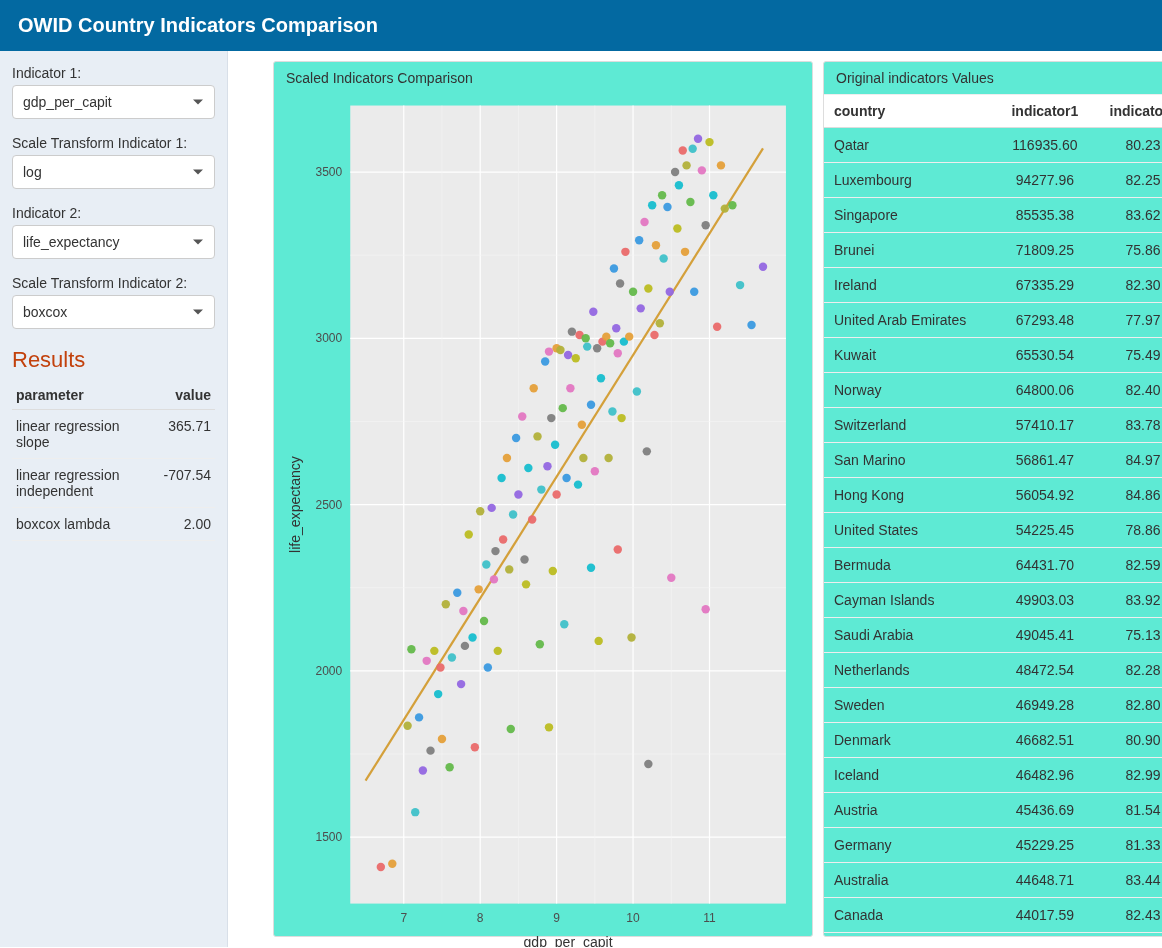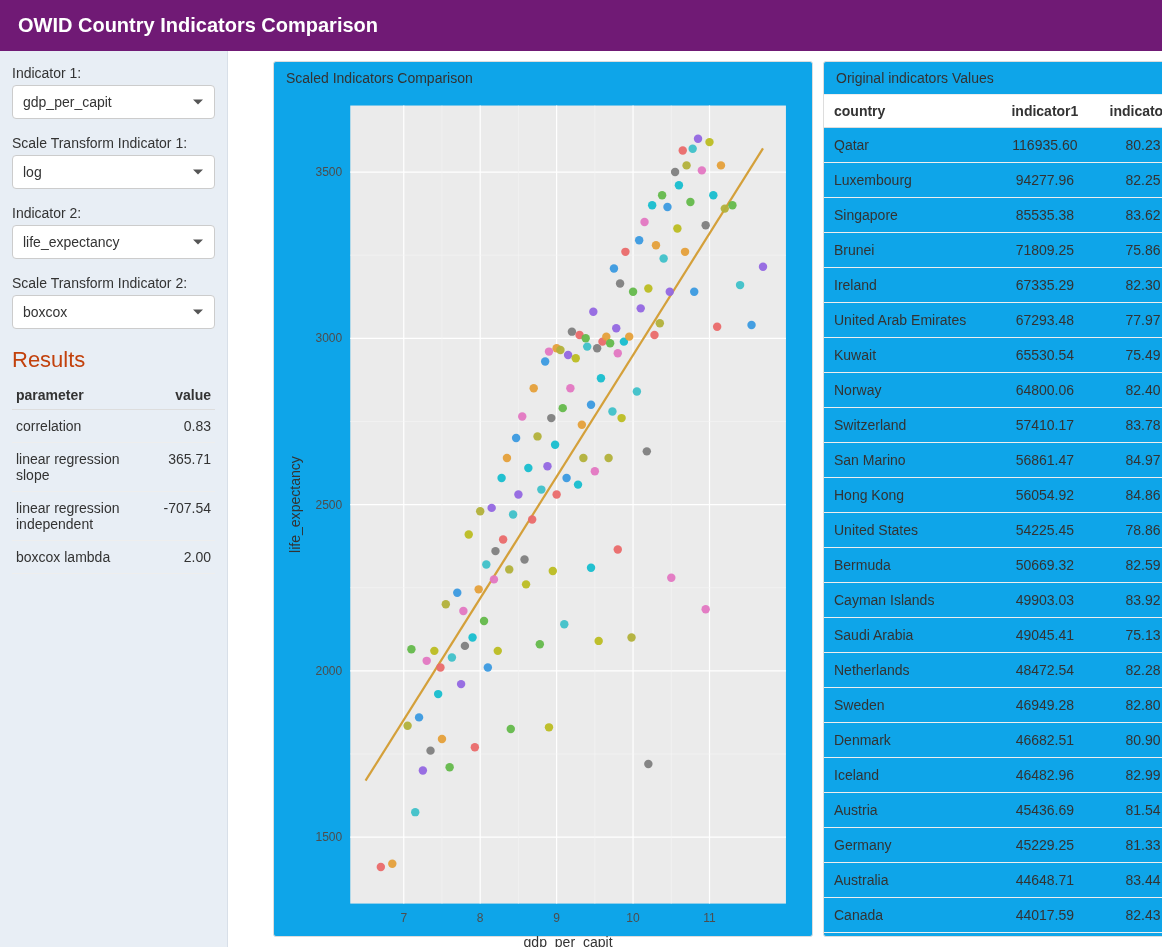--- a/index.html
+++ b/index.html
@@ -4,21 +4,21 @@
 <style>
   * { box-sizing: border-box; }
   body {
     margin: 0;
     font-family: "Helvetica Neue", Helvetica, Arial, sans-serif;
     font-size: 14px;
     color: #333;
     background: #fff;
   }
   .header {
-    background: #701a75;
+    background: #0369a1;
     color: #fff;
     padding: 14px 18px;
     font-size: 20px;
     font-weight: 600;
   }
   .layout {
     display: flex;
     height: calc(100vh - 52px);
     min-height: 896px;
     gap: 35px;
@@ -86,21 +86,21 @@
   .main {
     flex: 1;
     display: flex;
     gap: 10px;
     padding: 10px;
     background: #fff;
   }
   .panel {
     border: 1px solid #ddd;
     border-radius: 3px;
-    background: #0ea5e9;
+    background: #5eead4;
     display: flex;
     flex-direction: column;
   }
   .panel-title {
     padding: 8px 12px;
     font-size: 14px;
     color: #333;
   }
   .chart-panel { flex: 1; min-width: 540px; }
   .chart-body {
@@ -176,24 +176,20 @@
 
     <h2 class="results-h">Results</h2>
     <table class="res">
       <thead>
         <tr>
           <th>parameter</th>
           <th class="r">value</th>
         </tr>
       </thead>
       <tbody id="results-body">
-          <tr>
-            <td>correlation</td>
-            <td class="r">0.83</td>
-          </tr>
           <tr>
             <td>linear regression slope</td>
             <td class="r">365.71</td>
           </tr>
           <tr>
             <td>linear regression independent</td>
             <td class="r">-707.54</td>
           </tr>
           <tr>
             <td>boxcox lambda</td>
@@ -445,21 +441,21 @@
                 <td class="r">56054.92</td>
                 <td class="r">84.86</td>
               </tr>
               <tr>
                 <td>United States</td>
                 <td class="r">54225.45</td>
                 <td class="r">78.86</td>
               </tr>
               <tr>
                 <td>Bermuda</td>
-                <td class="r">50669.32</td>
+                <td class="r">64431.70</td>
                 <td class="r">82.59</td>
               </tr>
               <tr>
                 <td>Cayman Islands</td>
                 <td class="r">49903.03</td>
                 <td class="r">83.92</td>
               </tr>
               <tr>
                 <td>Saudi Arabia</td>
                 <td class="r">49045.41</td>

